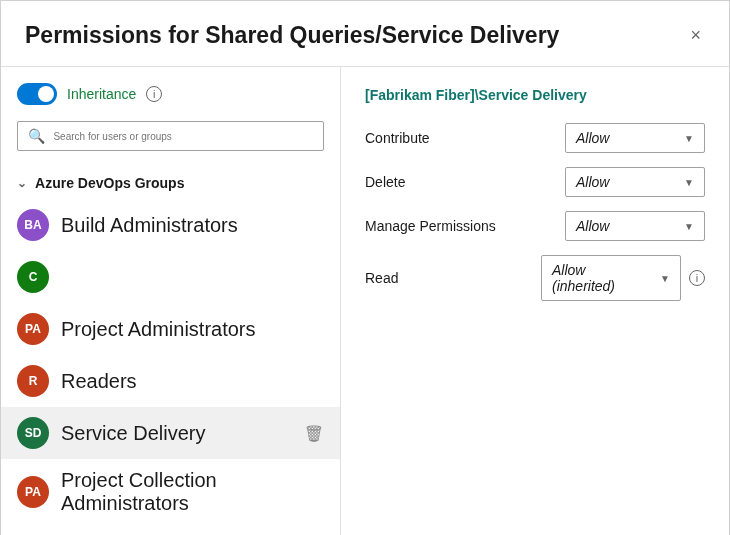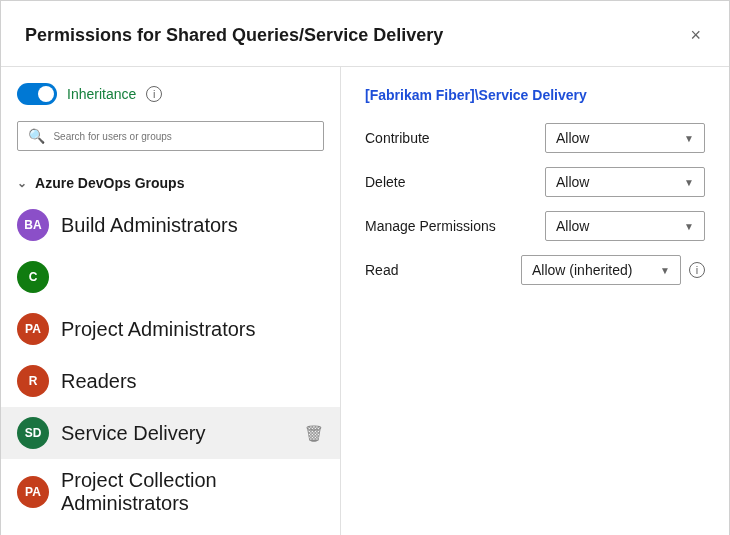--- a/index.html
+++ b/index.html
@@ -19,21 +19,21 @@
       flex-direction: column;
     }
     .dialog-header {
       display: flex;
       align-items: center;
       justify-content: space-between;
       padding: 20px 24px 16px 24px;
       border-bottom: 1px solid #e0e0e0;
     }
     .dialog-title {
-      font-size: 18px;
+      font-size: 23px;
       font-weight: 600;
       color: #1a1a1a;
     }
     .close-btn {
       background: none;
       border: none;
       cursor: pointer;
       font-size: 18px;
       color: #666;
       padding: 4px;
@@ -183,21 +183,21 @@
       color: #1a1a1a;
     }
     
     .right-panel {
       flex: 1;
       padding: 20px 24px;
     }
     .panel-title {
       font-size: 14px;
       font-weight: 600;
-      color: #1d4ed8;
+      color: #0f766e;
       margin-bottom: 20px;
     }
     .permission-row {
       display: flex;
       align-items: center;
       justify-content: space-between;
       margin-bottom: 14px;
     }
     .permission-label {
       font-size: 14px;
@@ -213,22 +213,23 @@
       border: 1px solid #a0a0a0;
       border-radius: 2px;
       padding: 6px 10px;
       font-size: 14px;
       color: #1a1a1a;
       background: #fff;
       cursor: pointer;
       display: flex;
       align-items: center;
       justify-content: space-between;
-      width: 160px;
+      width: 140px;
       gap: 22px;
+      font-style: italic;
     }
     .select-chevron {
       font-size: 10px;
       color: #666;
     }
     .info-icon-sm {
       width: 16px;
       height: 16px;
       border: 1.5px solid #666;
       border-radius: 50%;

